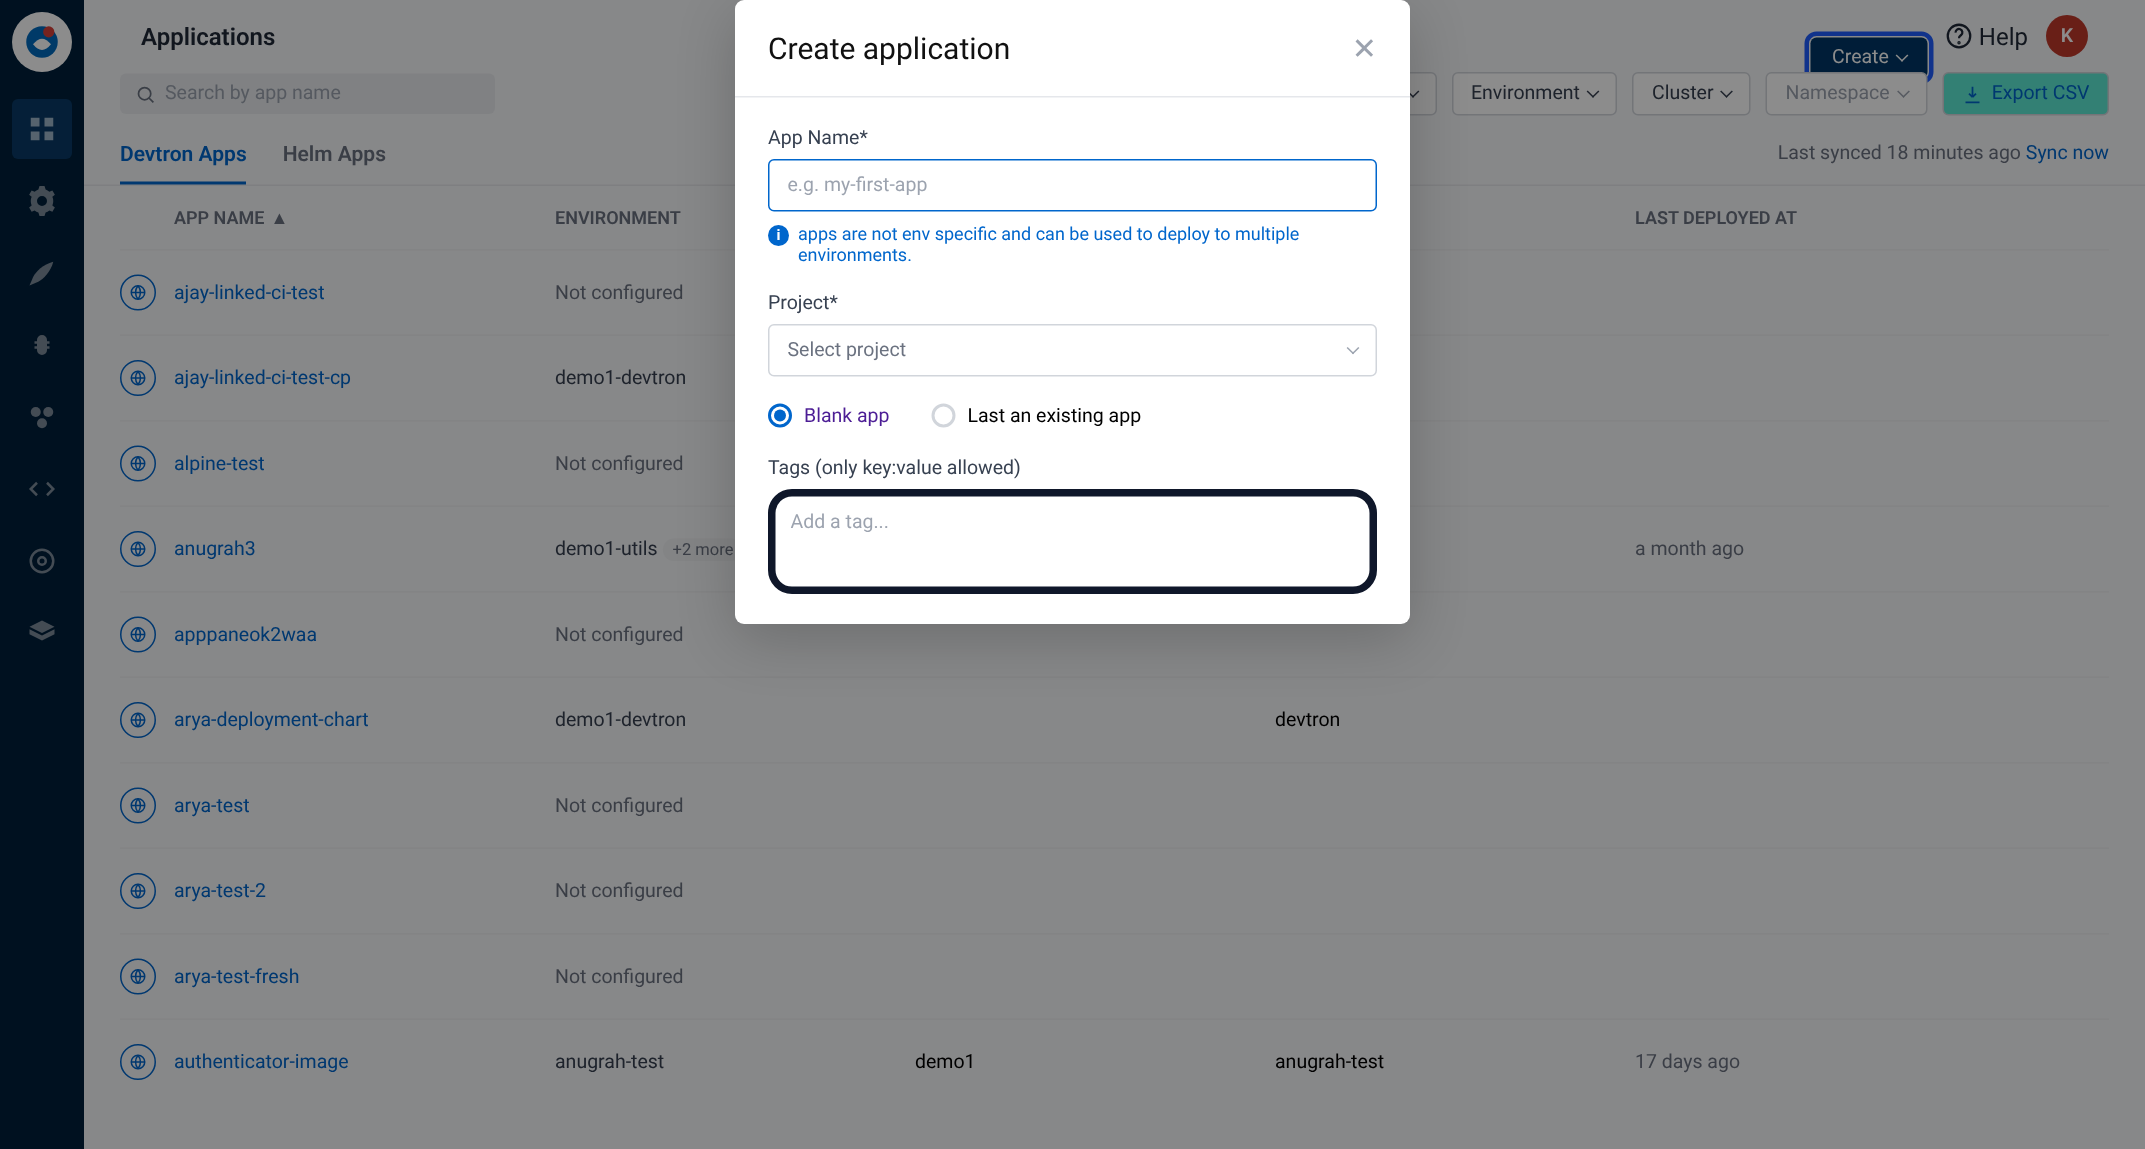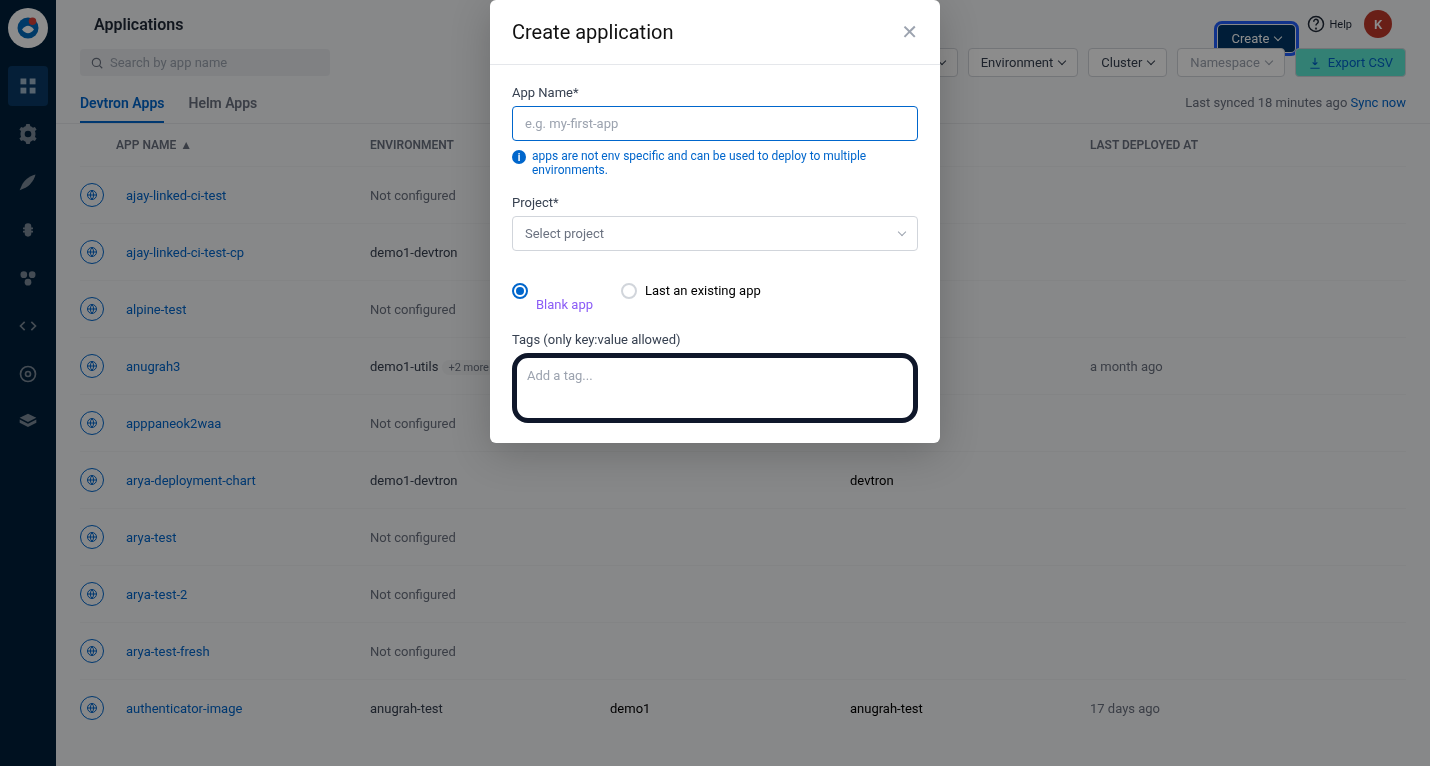--- a/index.html
+++ b/index.html
@@ -14,21 +14,21 @@
   .nav-item svg { width: 20px; height: 20px; }
   
   
   .main { position: absolute; left: 56px; top: 0; right: 0; bottom: 0; background: #f6f7f9; }
   
   
   .topbar { height: 48px; display: flex; align-items: center; padding: 0 38px; gap: 20px; }
   .page-title { font-size: 16px; font-weight: 600; color: #1f2937; }
   .topbar-right { margin-left: auto; display: flex; align-items: center; gap: 12px; }
   .btn-create { background: #003666; color: #fff; border: none; padding: 6px 14px; border-radius: 4px; font-size: 13px; display: flex; align-items: center; gap: 6px; cursor: pointer; outline: 3px solid #1f5eff; outline-offset: 1px; margin-top: 28px; }
-  .help { display: flex; align-items: center; gap: 4px; font-size: 11px; color: #1f2937; cursor: pointer; }
+  .help { display: flex; align-items: center; gap: 4px; font-size: 16px; color: #1f2937; cursor: pointer; }
   .avatar { width: 28px; height: 28px; border-radius: 50%; background: #c0392b; color: #fff; display: flex; align-items: center; justify-content: center; font-size: 13px; font-weight: 600; }
   
   
   .filterbar { padding: 0 24px; display: flex; align-items: center; gap: 12px; }
   .search-box { background: #e9ecef; border-radius: 4px; display: flex; align-items: center; padding: 6px 10px; width: 250px; }
   .search-box input { background: transparent; border: none; outline: none; font-size: 13px; color: #6b7280; flex: 1; margin-left: 6px; }
   .filter-btn { background: #fff; border: 1px solid #d1d5db; border-radius: 4px; padding: 6px 12px; font-size: 13px; color: #374151; display: flex; align-items: center; gap: 6px; cursor: pointer; }
   .filter-btn.ns { color: #9ca3af; }
   .filter-right { margin-left: auto; display: flex; align-items: center; gap: 10px; }
   .export-btn { background: #5eead4; border: 1px solid #d1d5db; border-radius: 4px; padding: 6px 12px; font-size: 13px; color: #0066cc; display: flex; align-items: center; gap: 6px; cursor: pointer; }
@@ -38,21 +38,21 @@
   .tab { padding: 0 0 10px; font-size: 14px; font-weight: 600; color: #6b7280; cursor: pointer; border-bottom: 2px solid transparent; }
   .tab.active { color: #0066cc; border-bottom-color: #0066cc; }
   .sync-info { margin-left: auto; font-size: 13px; color: #6b7280; }
   .sync-link { color: #0066cc; cursor: pointer; }
   
   
   .table { padding: 0 24px; }
   .thead { display: grid; grid-template-columns: 290px 240px 240px 240px 1fr; padding: 14px 0; font-size: 12px; font-weight: 600; color: #6b7280; }
   .th-name { display: flex; align-items: center; gap: 4px; padding-left: 36px; }
   .trow { display: grid; grid-template-columns: 290px 240px 240px 240px 1fr; padding: 16px 0; font-size: 13px; border-top: 1px solid #eef0f2; align-items: center; }
-  .app-cell { display: flex; align-items: center; gap: 22px; }
+  .app-cell { display: flex; align-items: center; gap: 12px; }
   .app-icon { width: 24px; height: 24px; border: 1.5px solid #0066cc; border-radius: 50%; display: flex; align-items: center; justify-content: center; color: #0066cc; }
   .app-name { color: #0066cc; cursor: pointer; }
   .env-cell { color: #374151; }
   .muted { color: #6b7280; }
   .more-badge { background: #eef0f2; padding: 1px 6px; border-radius: 10px; font-size: 11px; color: #6b7280; margin-left: 4px; }
   
   
   .overlay { position: absolute; inset: 0; background: rgba(0,0,0,0.45); display: flex; justify-content: center; align-items: flex-start; }
   .modal { width: 450px; background: #fff; border-radius: 6px; margin-top: 0; box-shadow: 0 10px 40px rgba(0,0,0,0.2); }
   .modal-header { display: flex; justify-content: space-between; align-items: center; padding: 20px 22px; border-bottom: 1px solid #e5e7eb; }
@@ -62,21 +62,21 @@
   .form-label { font-size: 13px; color: #374151; margin-bottom: 6px; display: block; }
   .form-input { width: 100%; border: 1px solid #0066cc; border-radius: 4px; padding: 9px 12px; font-size: 13px; outline: none; margin-bottom: 8px; }
   .form-hint { display: flex; gap: 6px; font-size: 12px; color: #0066cc; margin-bottom: 18px; }
   .info-icon { width: 14px; height: 14px; border-radius: 50%; background: #0066cc; color: #fff; display: flex; align-items: center; justify-content: center; font-size: 10px; font-weight: 700; flex-shrink: 0; margin-top: 1px; }
   .form-select { width: 100%; border: 1px solid #d1d5db; border-radius: 4px; padding: 9px 12px; font-size: 13px; color: #6b7280; display: flex; justify-content: space-between; align-items: center; cursor: pointer; margin-bottom: 18px; }
   .radio-group { display: flex; gap: 28px; margin-bottom: 20px; }
   .radio-item { display: flex; align-items: center; gap: 8px; cursor: pointer; font-size: 13px; }
   .radio-circle { width: 16px; height: 16px; border: 2px solid #d1d5db; border-radius: 50%; display: flex; align-items: center; justify-content: center; }
   .radio-item.checked .radio-circle { border-color: #0066cc; }
   .radio-item.checked .radio-circle::after { content: ''; width: 8px; height: 8px; background: #0066cc; border-radius: 50%; }
-  .radio-item.checked .radio-label { color: #8b5cf6; margin-top: 28px; }
+  .radio-item.checked .radio-label { color: #4c1d95; }
   .tags-box { border: 5px solid #0f172a; border-radius: 16px; min-height: 70px; padding: 10px; display:flex; align-items:flex-start; }
   .tags-box .tag-input-inner { width:100%; border:none; outline:none; font-size:13px; color:#6b7280; }
   .modal-footer { border-top: 1px solid #e5e7eb; padding: 14px 22px; }
   .btn-primary { background: #0066cc; color: #fff; border: none; padding: 10px 18px; border-radius: 4px; font-size: 13px; font-weight: 600; cursor: pointer; outline: 3px solid #1f5eff; outline-offset: 3px; }
   
   .chev-down { border: solid currentColor; border-width: 0 1.5px 1.5px 0; display: inline-block; padding: 2.5px; transform: rotate(45deg); margin-top: -3px; }
   ::placeholder{color:#9ca3af;}
 </style>
 </head>
 <body>

